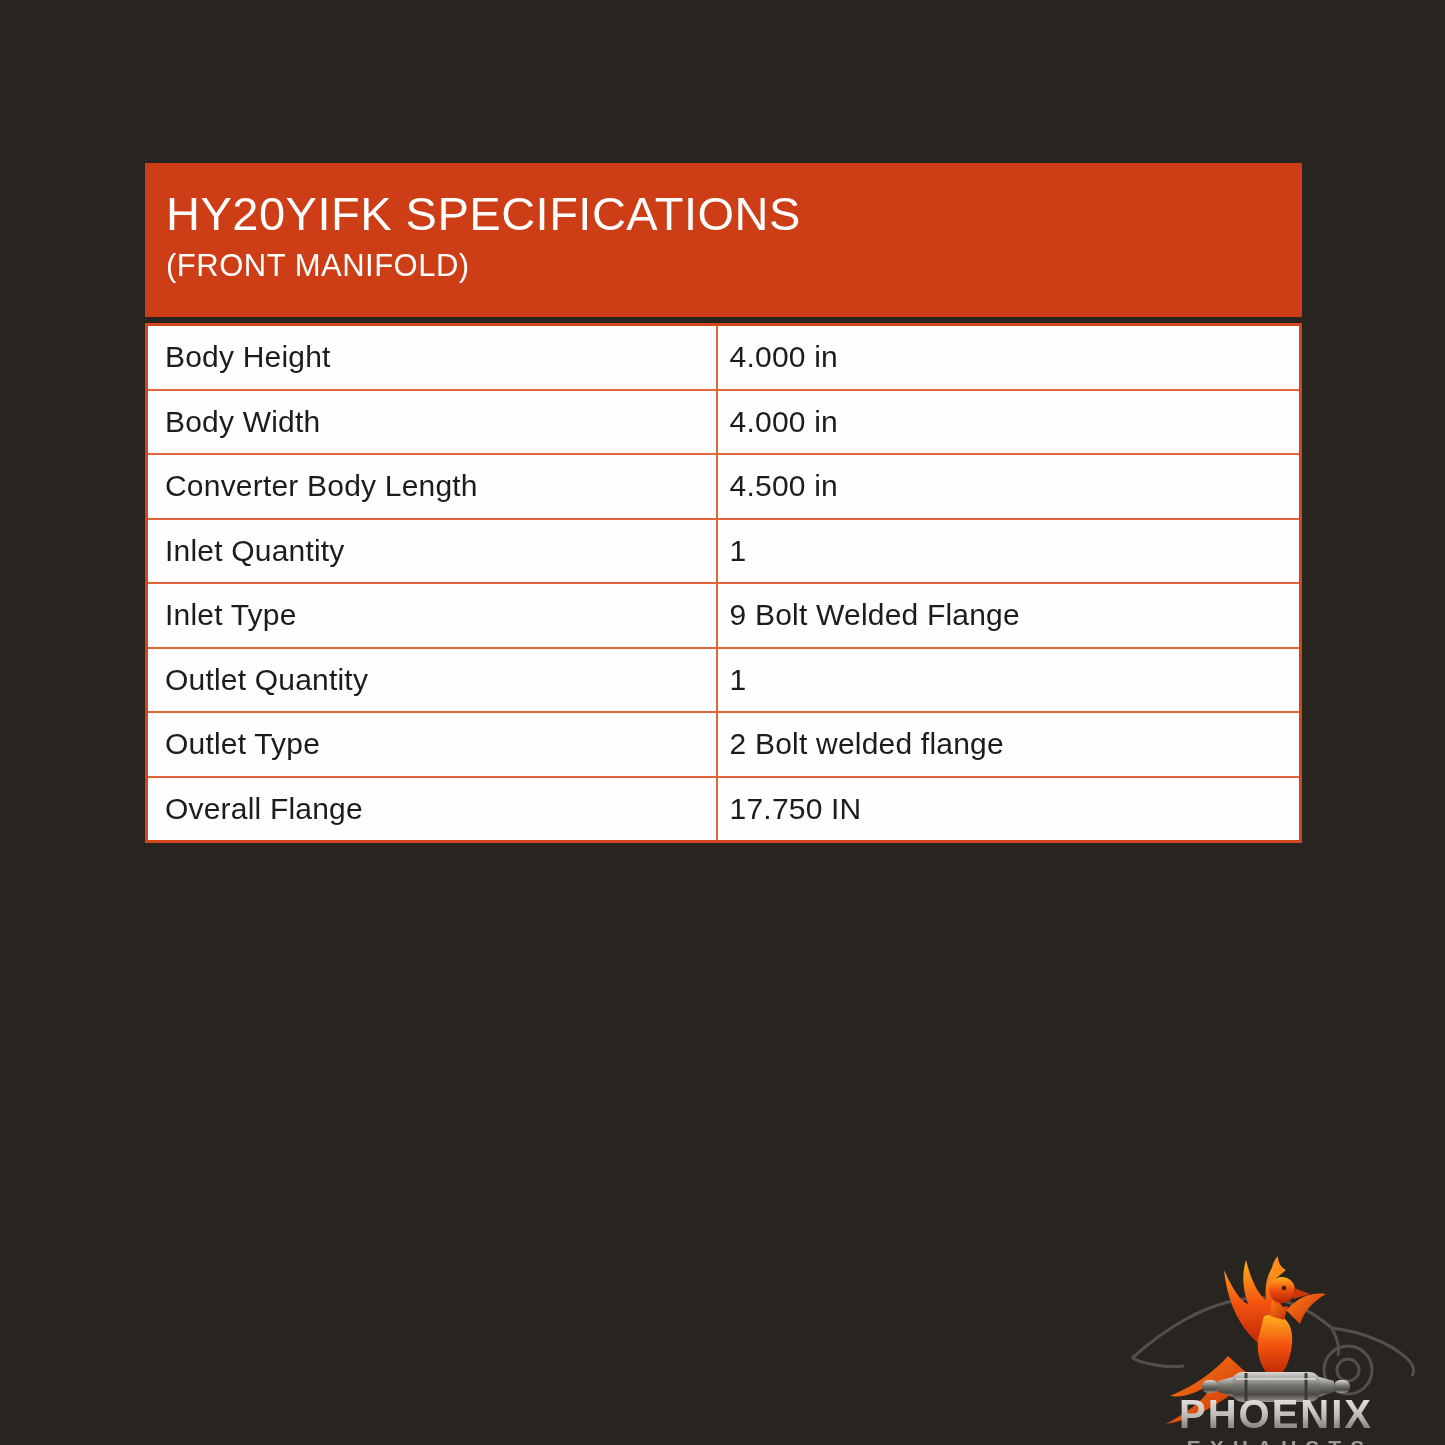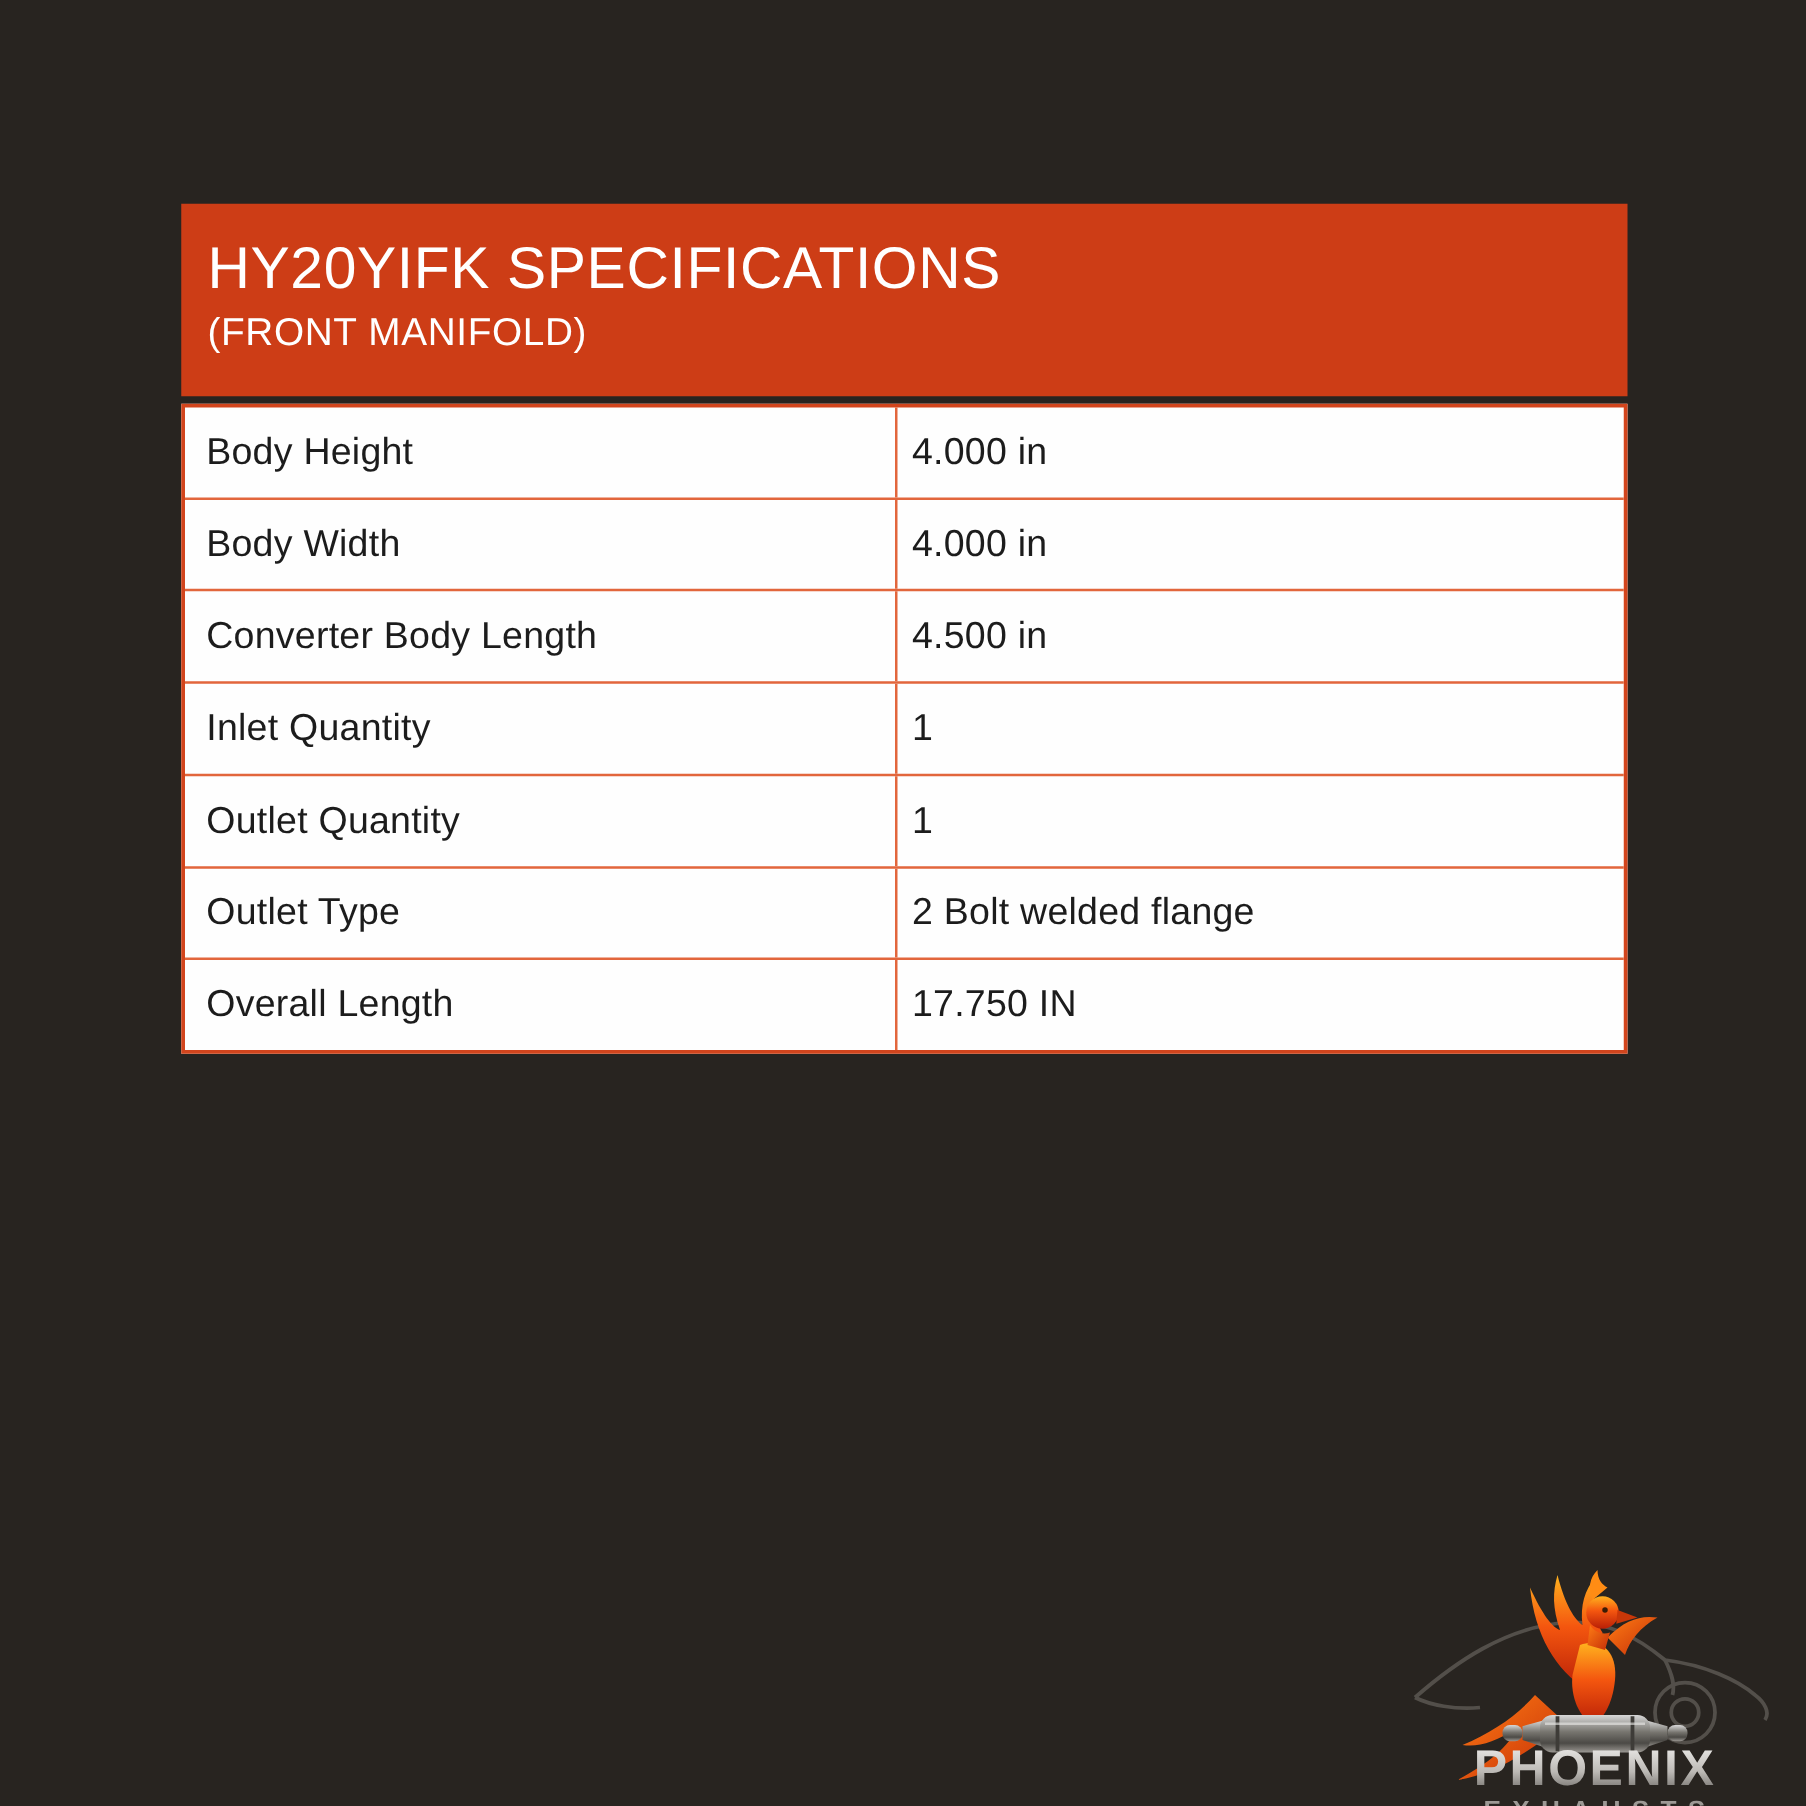--- a/index.html
+++ b/index.html
@@ -106,29 +106,33 @@
   </div>
   <div class="trow">
     <div class="tcell label">Converter Body Length</div>
     <div class="tcell value">4.500 in</div>
   </div>
   <div class="trow">
     <div class="tcell label">Inlet Quantity</div>
     <div class="tcell value">1</div>
   </div>
   <div class="trow">
+    <div class="tcell label">Inlet Type</div>
+    <div class="tcell value">9 Bolt Welded Flange</div>
+  </div>
+  <div class="trow">
     <div class="tcell label">Outlet Quantity</div>
     <div class="tcell value">1</div>
   </div>
   <div class="trow">
     <div class="tcell label">Outlet Type</div>
     <div class="tcell value">2 Bolt welded flange</div>
   </div>
   <div class="trow">
-    <div class="tcell label">Overall Length</div>
+    <div class="tcell label">Overall Flange</div>
     <div class="tcell value">17.750 IN</div>
   </div>
 </div>
 
 <div class="brand-logo">
   <svg width="304" height="214" viewBox="0 0 304 214" xmlns="http://www.w3.org/2000/svg">
     <defs>
       <linearGradient id="fire" x1="0" y1="0" x2="0" y2="1">
         <stop offset="0" stop-color="#ffb21e"></stop>
         <stop offset="0.45" stop-color="#f4560f"></stop>

